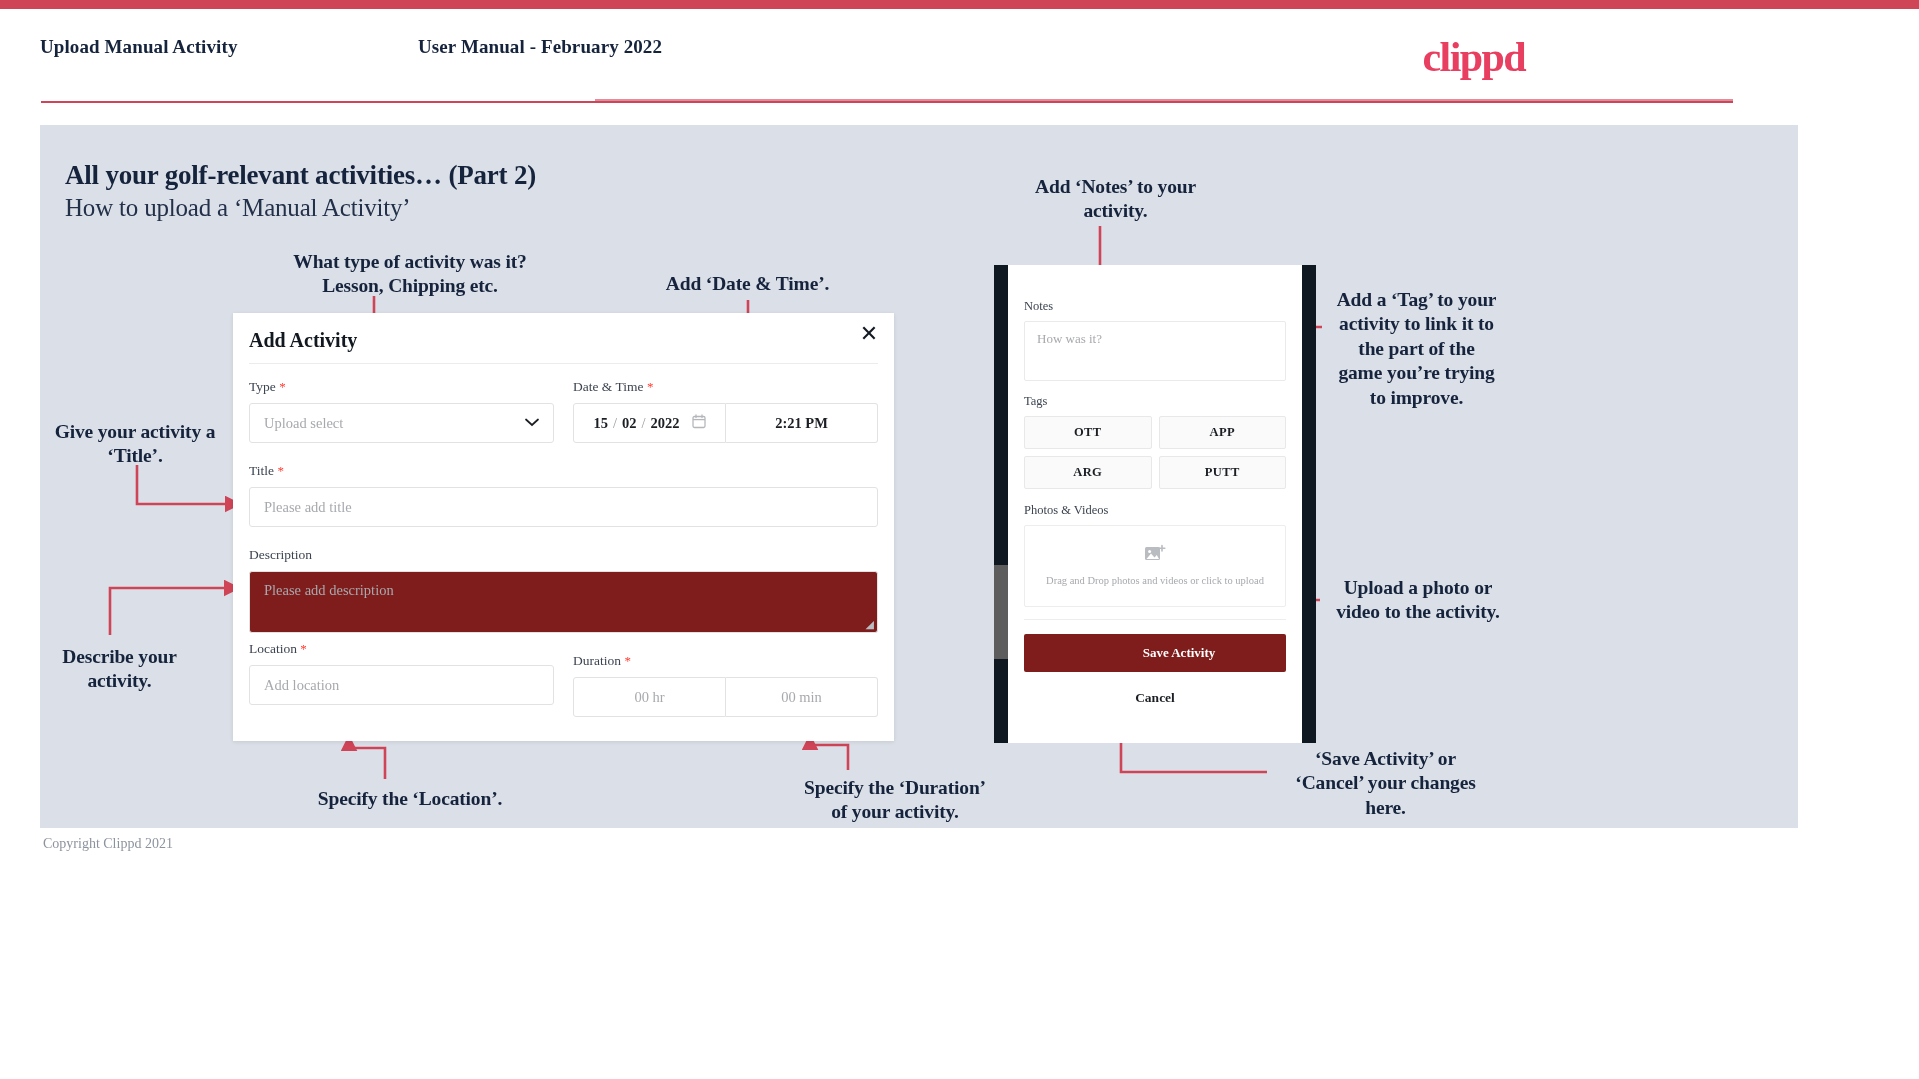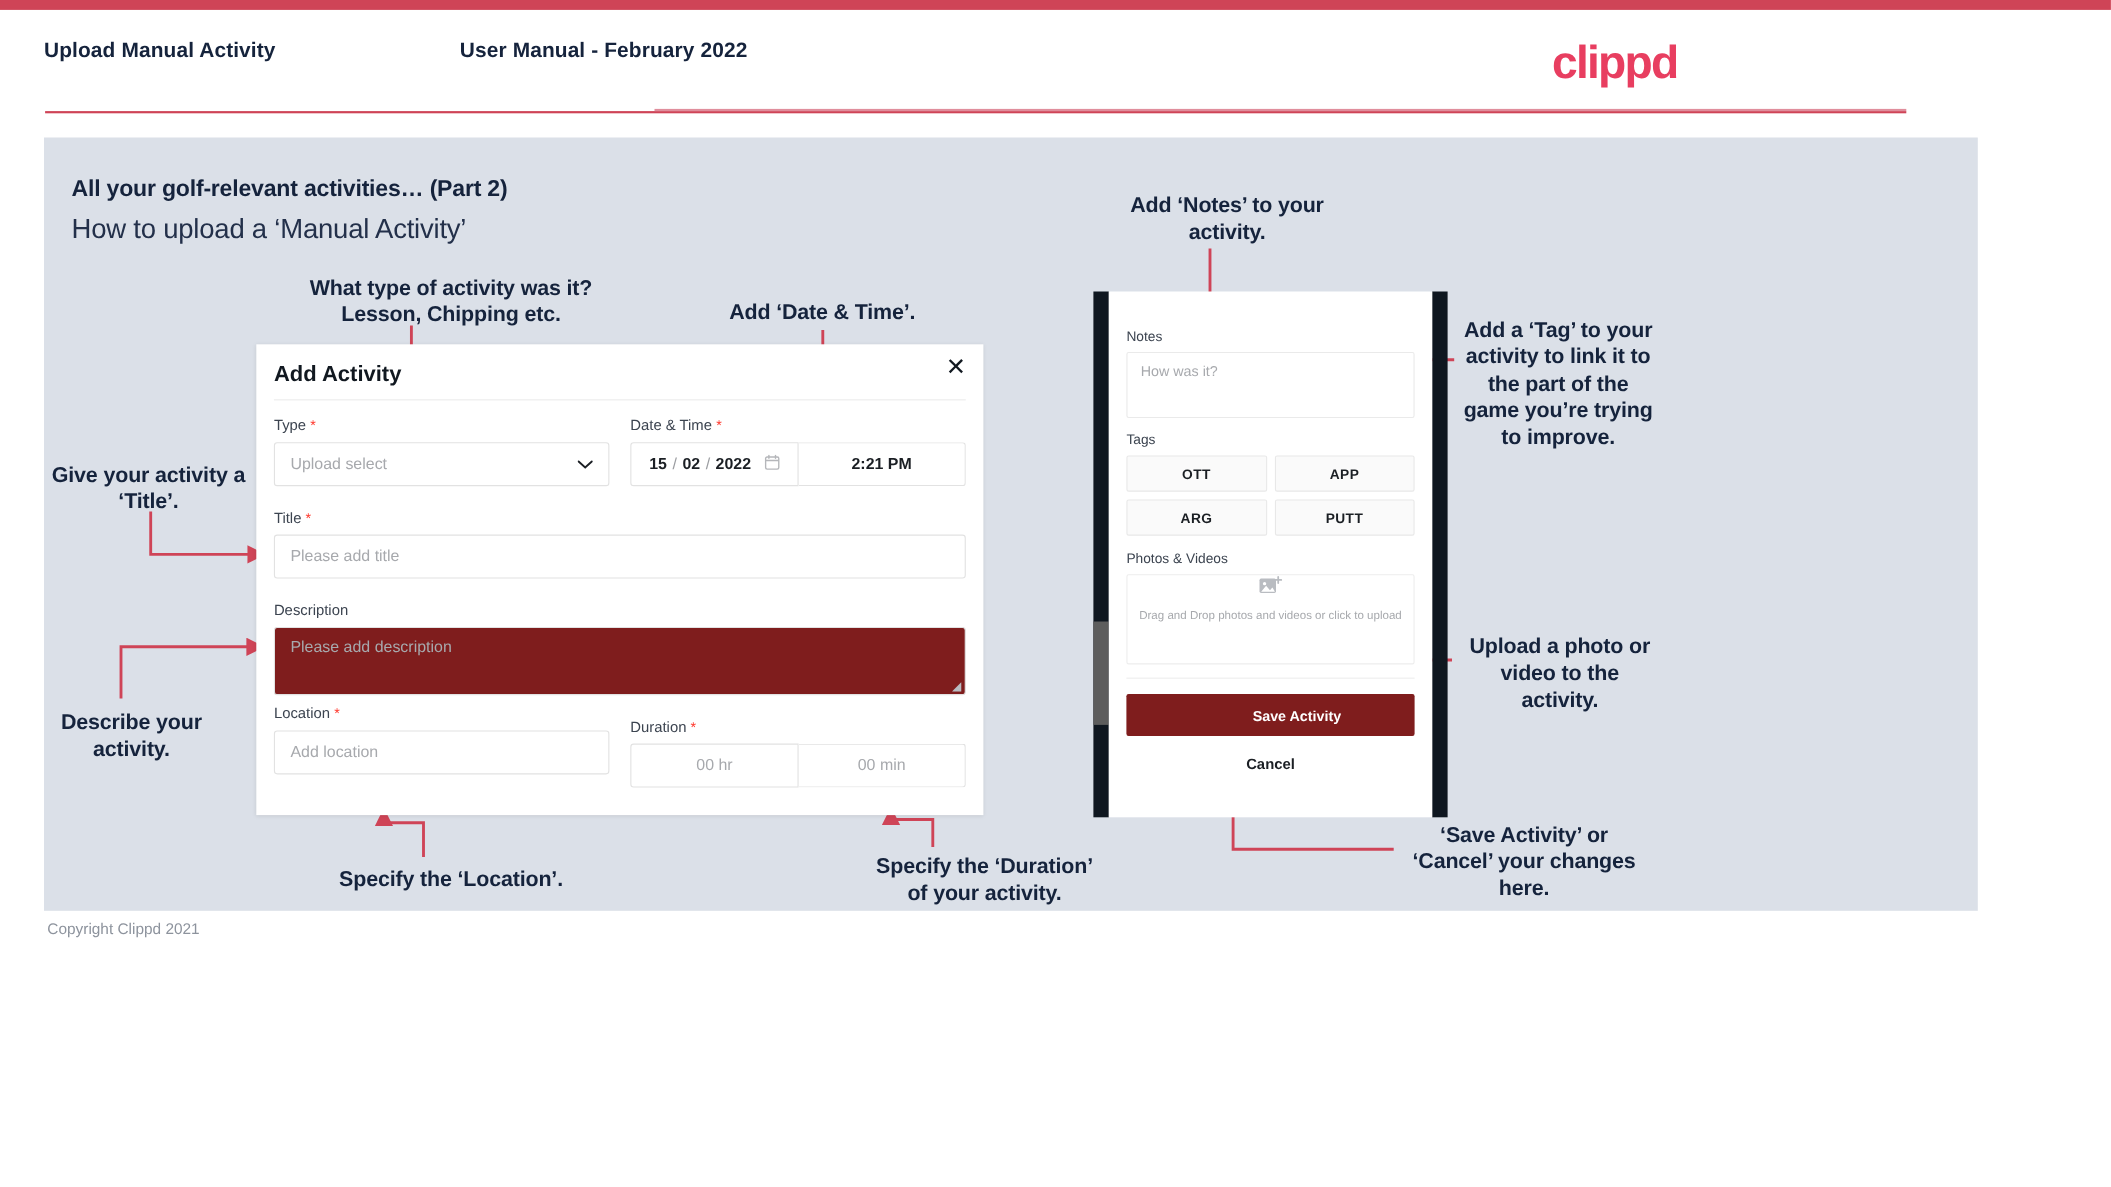--- a/index.html
+++ b/index.html
@@ -2,21 +2,21 @@
 <html><head>
 <meta charset="utf-8">
 <style>
   * { box-sizing: border-box; margin: 0; padding: 0; }
   html, body {
     width: 1919px; height: 1079px;
     background: #ffffff;
     font-family: "Liberation Sans", sans-serif;
     overflow: hidden;
   }
-  .page { position: relative; width: 1567px; height: 1079px; background:#fff; }
+  .page { position: relative; width: 1567px; height: 1079px; background:#fff;font-family:Liberation Serif, serif; }
 
   
   .top-accent {
     position: absolute; left: 0; top: 0; width: 1919px; height: 9px;
     background: #cf4457;
   }
   .hdr-title {
     position: absolute; left: 40px; top: 36px;
     font-size: 19px; font-weight: 700; color: #15233c; letter-spacing: .1px;
   }
@@ -39,21 +39,21 @@
   }
 
   
   .panel {
     position: absolute; left: 40px; top: 125px;
     width: 1758px; height: 703px;
     background: #dbe0e8;
   }
   .slide-title {
     position: absolute; left: 65px; top: 160px;
-    font-size: 21px; font-weight: 800; color: #15233c; letter-spacing: -.2px;
+    font-size: 27px; font-weight: 800; color: #15233c; letter-spacing: -.2px;
   }
   .slide-sub {
     position: absolute; left: 65px; top: 194px;
     font-size: 25px; font-weight: 400; color: #23304a; letter-spacing: -.2px;
   }
   .footer {
     position: absolute; left: 43px; top: 836px;
     font-size: 14px; color: #8d939d;
   }
 
@@ -147,21 +147,21 @@
     font-size:13px; color:#a7a9ad;
   }
   .ps-tags { display:grid; grid-template-columns:1fr 1fr; gap:7px; }
   .ps-tag {
     border:1px solid #e8e8e8; background:#fafafa; border-radius:2px; height:33px;
     display:flex; align-items:center; justify-content:center;
     font-size:12.5px; font-weight:700; color:#1b1f24; letter-spacing:.4px;
   }
   .ps-drop {
     border:1px solid #ededed; border-radius:2px; height:82px;
-    display:flex; flex-direction:column; align-items:center; justify-content:flex-start;
+    display:flex; flex-direction:column; align-items:center; justify-content:center;
     gap:6px;
   }
   .ps-drop-txt { font-size:10.5px; color:#a7a9ad; text-align:center; line-height:1.45; }
   .ps-hr { height:1px; background:#ededed; margin:12px 16px 0 16px; }
   .ps-save {
     margin: 14px 16px 0 16px; height:38px; background:#7f1d1d; border-radius:2px;
     display:flex; align-items:center; justify-content:center;
     color:#fff; font-size:13px; font-weight:700;padding-left:48px;
   }
   .ps-cancel {

